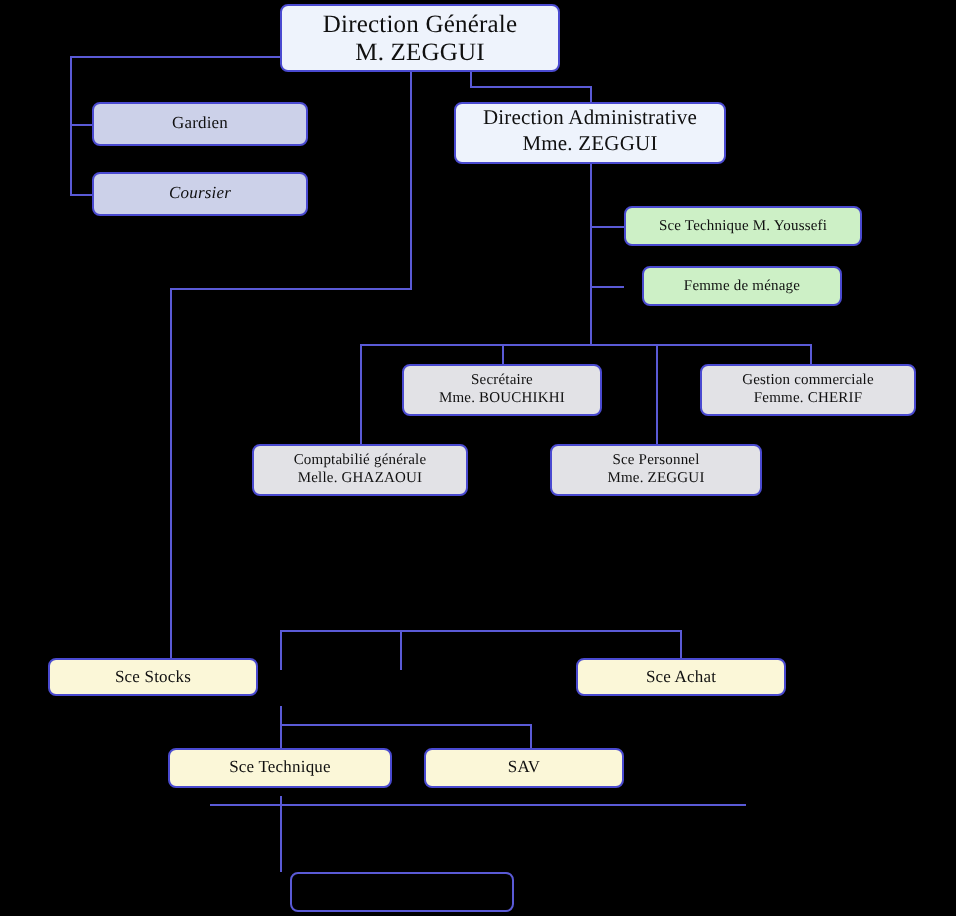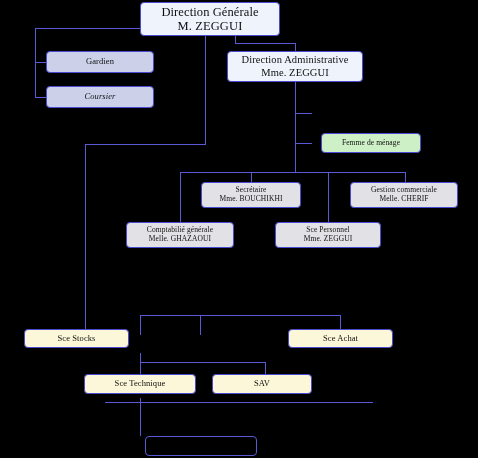--- a/index.html
+++ b/index.html
@@ -109,33 +109,36 @@
 
   <div class="node fill-lavender t-body" style="left:46px; top:86px; width:108px; height:22px;font-style:italic;">
     <span class="ln">Coursier</span>
   </div>
 
   <div class="node fill-white t-head" style="left:227px; top:51px; width:136px; height:31px;">
     <span class="ln">Direction Administrative</span>
     <span class="ln">Mme. ZEGGUI</span>
   </div>
 
+  <div class="node fill-green t-small" style="left:312px; top:103px; width:119px; height:20px;">
+    <span class="ln">Sce Technique M. Youssefi</span>
+  </div>
 
   <div class="node fill-green t-small" style="left:321px; top:133px; width:100px; height:20px;">
     <span class="ln">Femme de ménage</span>
   </div>
 
   <div class="node fill-grey t-small" style="left:201px; top:182px; width:100px; height:26px;justify-content:center;">
     <span class="ln">Secrétaire</span>
     <span class="ln">Mme. BOUCHIKHI</span>
   </div>
 
   <div class="node fill-grey t-small" style="left:350px; top:182px; width:108px; height:26px;">
     <span class="ln">Gestion commerciale</span>
-    <span class="ln">Melle. CHERIF</span>
+    <span class="ln">Femme. CHERIF</span>
   </div>
 
   <div class="node fill-grey t-small" style="left:126px; top:222px; width:108px; height:26px;">
     <span class="ln">Comptabilié générale</span>
     <span class="ln">Melle. GHAZAOUI</span>
   </div>
 
   <div class="node fill-grey t-small" style="left:275px; top:222px; width:106px; height:26px;">
     <span class="ln">Sce Personnel</span>
     <span class="ln">Mme. ZEGGUI</span>

